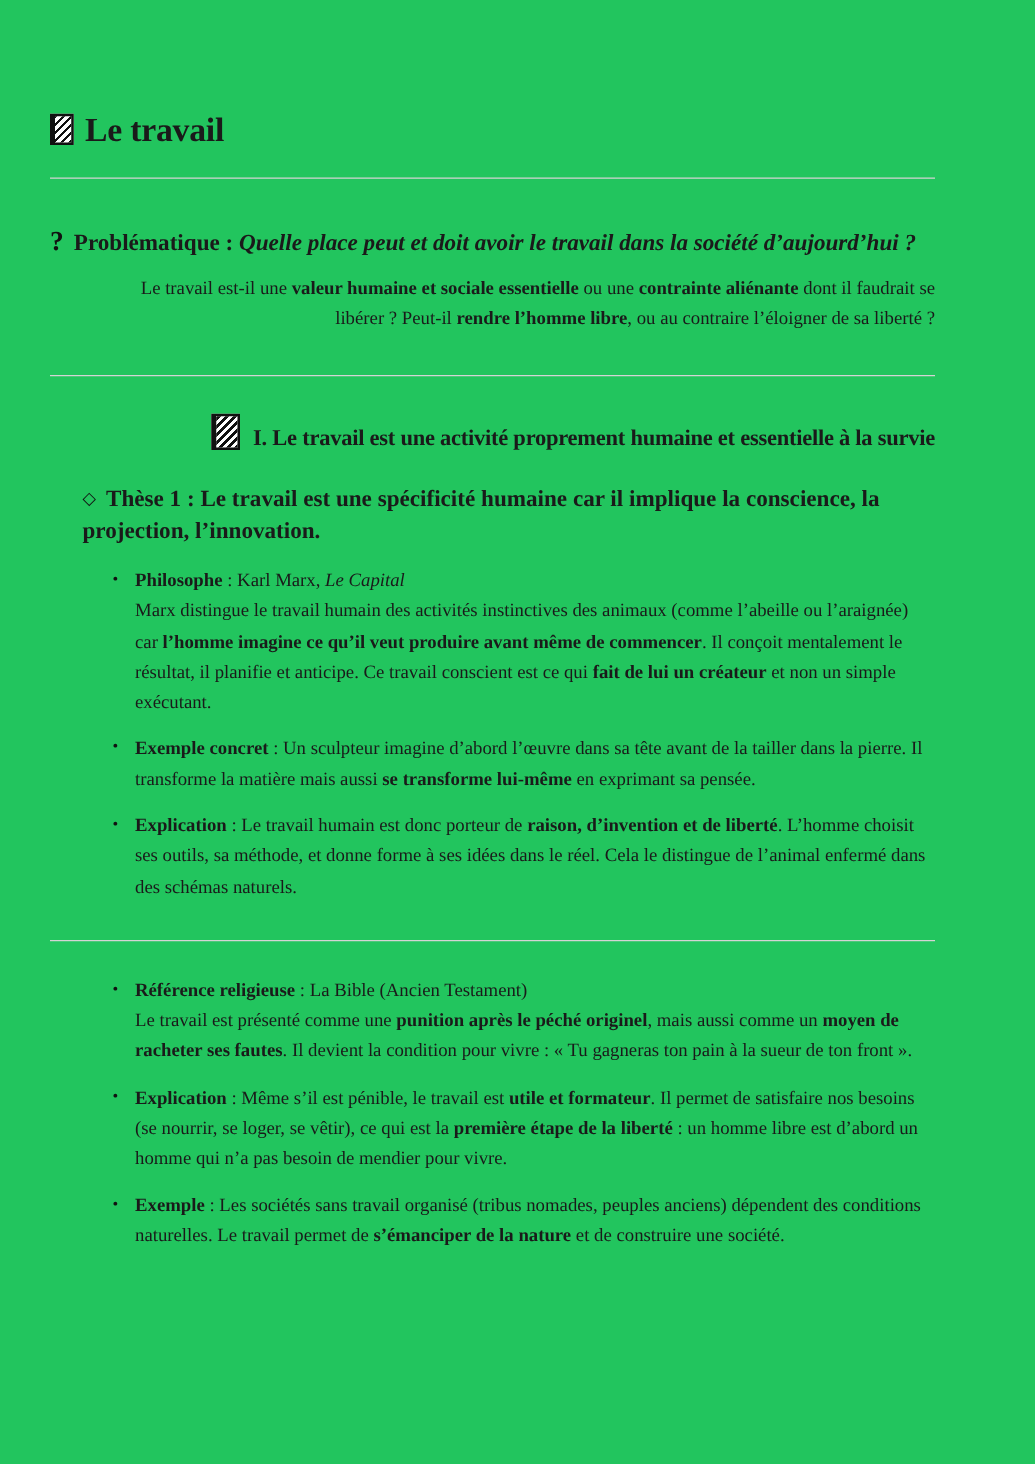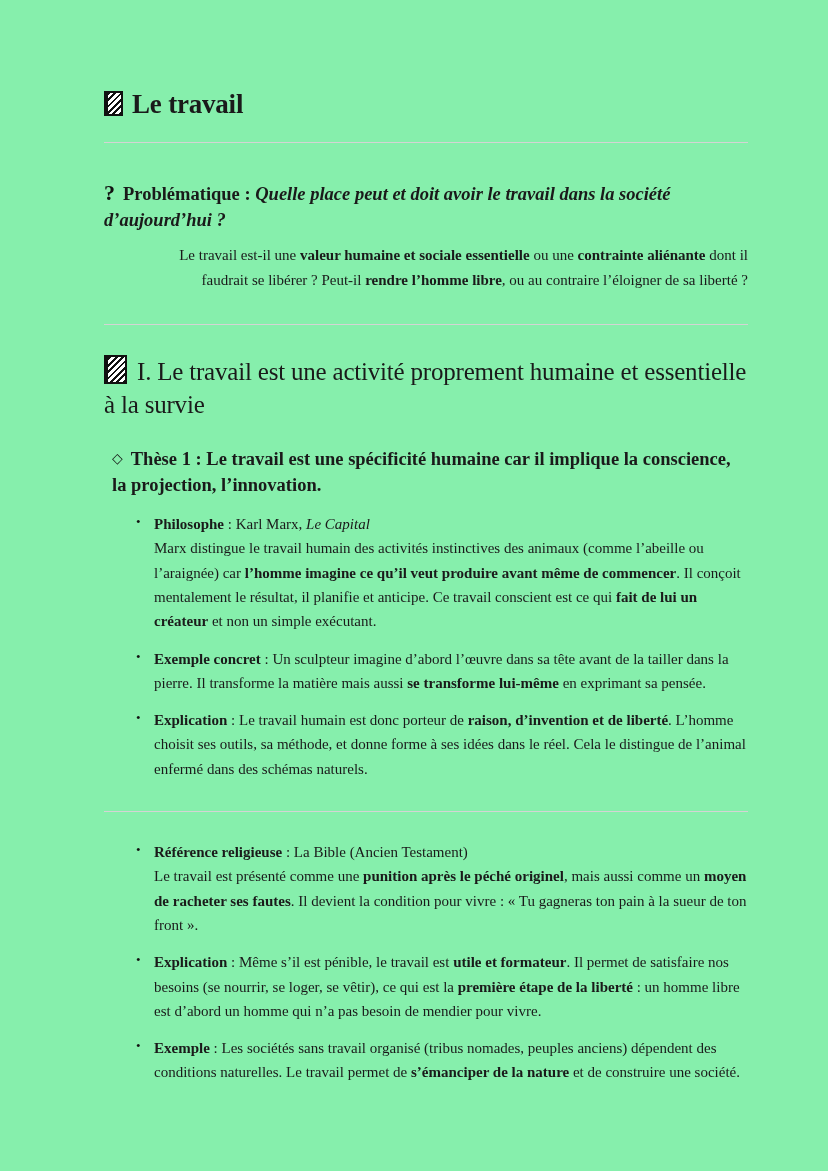--- a/index.html
+++ b/index.html
@@ -12,22 +12,22 @@
     height: 1171px;
     font-family: "Liberation Serif", "DejaVu Serif", serif;
     color: #1a1a1a;
     -webkit-font-smoothing: antialiased;
   }
   .page {
     position: relative;
     width: 828px;
     height: 1171px;
     box-sizing: border-box;
-    padding: 88px 80px 0 104px;
-    background: #86efac;
+    padding: 88px 80px 0 40px;
+    background: #22c55e;
   }
 
   
   .icon-notebook {
     display: inline-block;
     vertical-align: -3px;
     width: 19px;
     height: 25px;
     margin-right: 9px;
     border: 2px solid #111;
@@ -75,25 +75,26 @@
 
   
   h1.doc-title {
     font-size: 27px;
     font-weight: bold;
     margin: 0;
     line-height: 1.2;
     letter-spacing: -0.2px;
   }
   h2.section-title {
-    font-size: 25px;
-    font-weight: normal;
+    font-size: 18px;
+    font-weight: bold;
     margin: 30px 0 0 0;
     line-height: 1.3;
     letter-spacing: -0.2px;
+    text-align: right;
   }
   h3.these-title {
     font-size: 18.5px;
     font-weight: bold;
     margin: 26px 0 0 8px;
     line-height: 1.38;
     text-indent: 0;
   }
   h3.these-title .lbl { display: inline; }
 
@@ -134,21 +135,21 @@
     content: "\2022";
     position: absolute;
     left: 0;
     top: -1px;
     font-size: 13px;
     color: #111;
   }
   .b { font-weight: bold; }
   .i { font-style: italic; }
 
-  .these-block { margin-top: 2px; }
+  .these-block { margin-top: 2px; margin-left: 18px; }
   .these2-wrap { margin-top: 28px; }
 </style>
 </head>
 <body>
 
 <div class="page">
 
   <h1 class="doc-title">
     <span class="icon-notebook"></span><span>Le travail</span>
   </h1>

